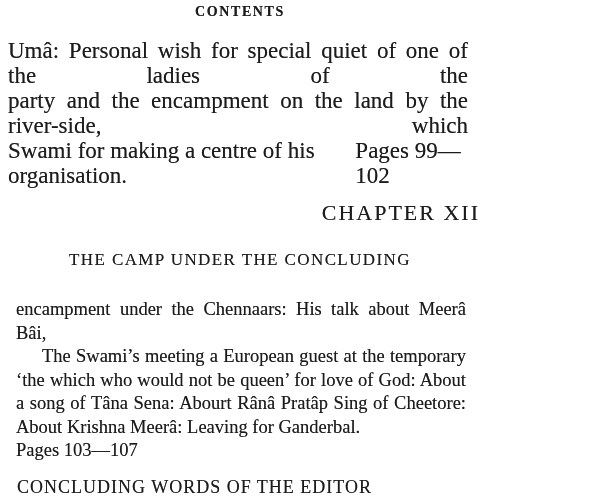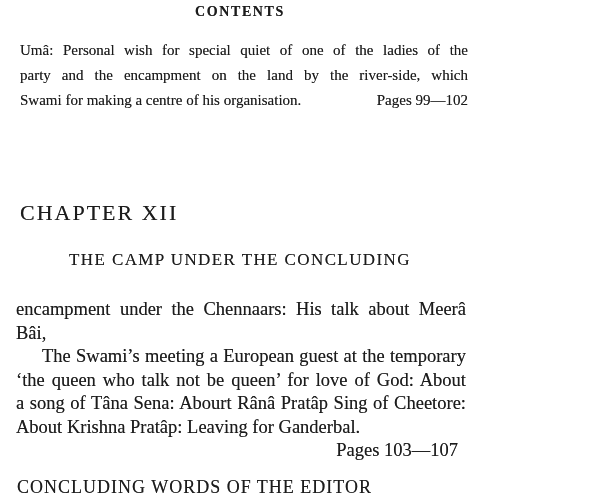--- a/index.html
+++ b/index.html
@@ -19,22 +19,22 @@
   .contents-header {
     position: absolute;
     top: 4px; left: 0; right: 0;
     text-align: center;
     font-size: 14px;
     font-weight: bold;
     letter-spacing: 1.6px;
   }
   .entry1 {
     position: absolute;
-    top: 38px; left: 20px; right: 12px;
-    font-size: 15px;
+    top: 38px; left: 8px; right: 12px;
+    font-size: 23px;
     line-height: 25px;
   }
   .entry2 {
     position: absolute;
     top: 298px; left: 16px; right: 14px;
     font-size: 18.5px;
     line-height: 23.5px;
   }
   .jl {
     text-align: justify;
@@ -42,36 +42,35 @@
   }
   .indent-first { padding-left: 26px; }
   .last-flex {
     display: flex;
     justify-content: space-between;
     align-items: center;
   }
   .chapter-heading {
     position: absolute;
     top: 200px; left: 0; right: 0;
-    text-align: left;
+    text-align: right;
     font-size: 22px;
     font-weight: normal;
     letter-spacing: 2px;
-    padding-left: 20px;
   }
   .chapter-title {
     position: absolute;
     top: 250px; left: 0; right: 0;
     text-align: center;
     font-size: 17px;
     font-weight: normal;
     letter-spacing: 1.4px;
   }
   .pages-right {
-    text-align: right;
+    text-align: left;
     padding-right: 8px;
   }
   .concluding {
     position: absolute;
     top: 446px; left: 17px; right: 19px;
     font-size: 18px;
     line-height: 24px;
     margin-top: 29px;
   }
   .concluding-title { letter-spacing: 1px; }
@@ -93,23 +92,23 @@
     </div>
   </section>
 
   <h1 class="chapter-heading">CHAPTER XII</h1>
 
   <h2 class="chapter-title">THE CAMP UNDER THE CONCLUDING</h2>
 
   <section class="entry2">
     <div class="jl">encampment under the Chennaars: His talk about Meerâ Bâi,</div>
     <div class="jl indent-first">The Swami’s meeting a European guest at the temporary</div>
-    <div class="jl">‘the queen who talk not be queen’ for love of God: About</div>
+    <div class="jl">‘the which who would not be queen’ for love of God: About</div>
     <div class="jl">a song of Tâna Sena: Abourt Rânâ Pratâp Sing of Cheetore:</div>
-    <div>About Krishna Pratâp: Leaving for Ganderbal.</div>
+    <div>About Krishna Meerâ: Leaving for Ganderbal.</div>
     <div class="pages-right">Pages 103—107</div>
   </section>
 
   <section class="concluding">
     <div class="concluding-title">CONCLUDING WORDS OF THE EDITOR</div>
     <div class="pages-right">Page 173</div>
   </section>
 
 </div>
 

